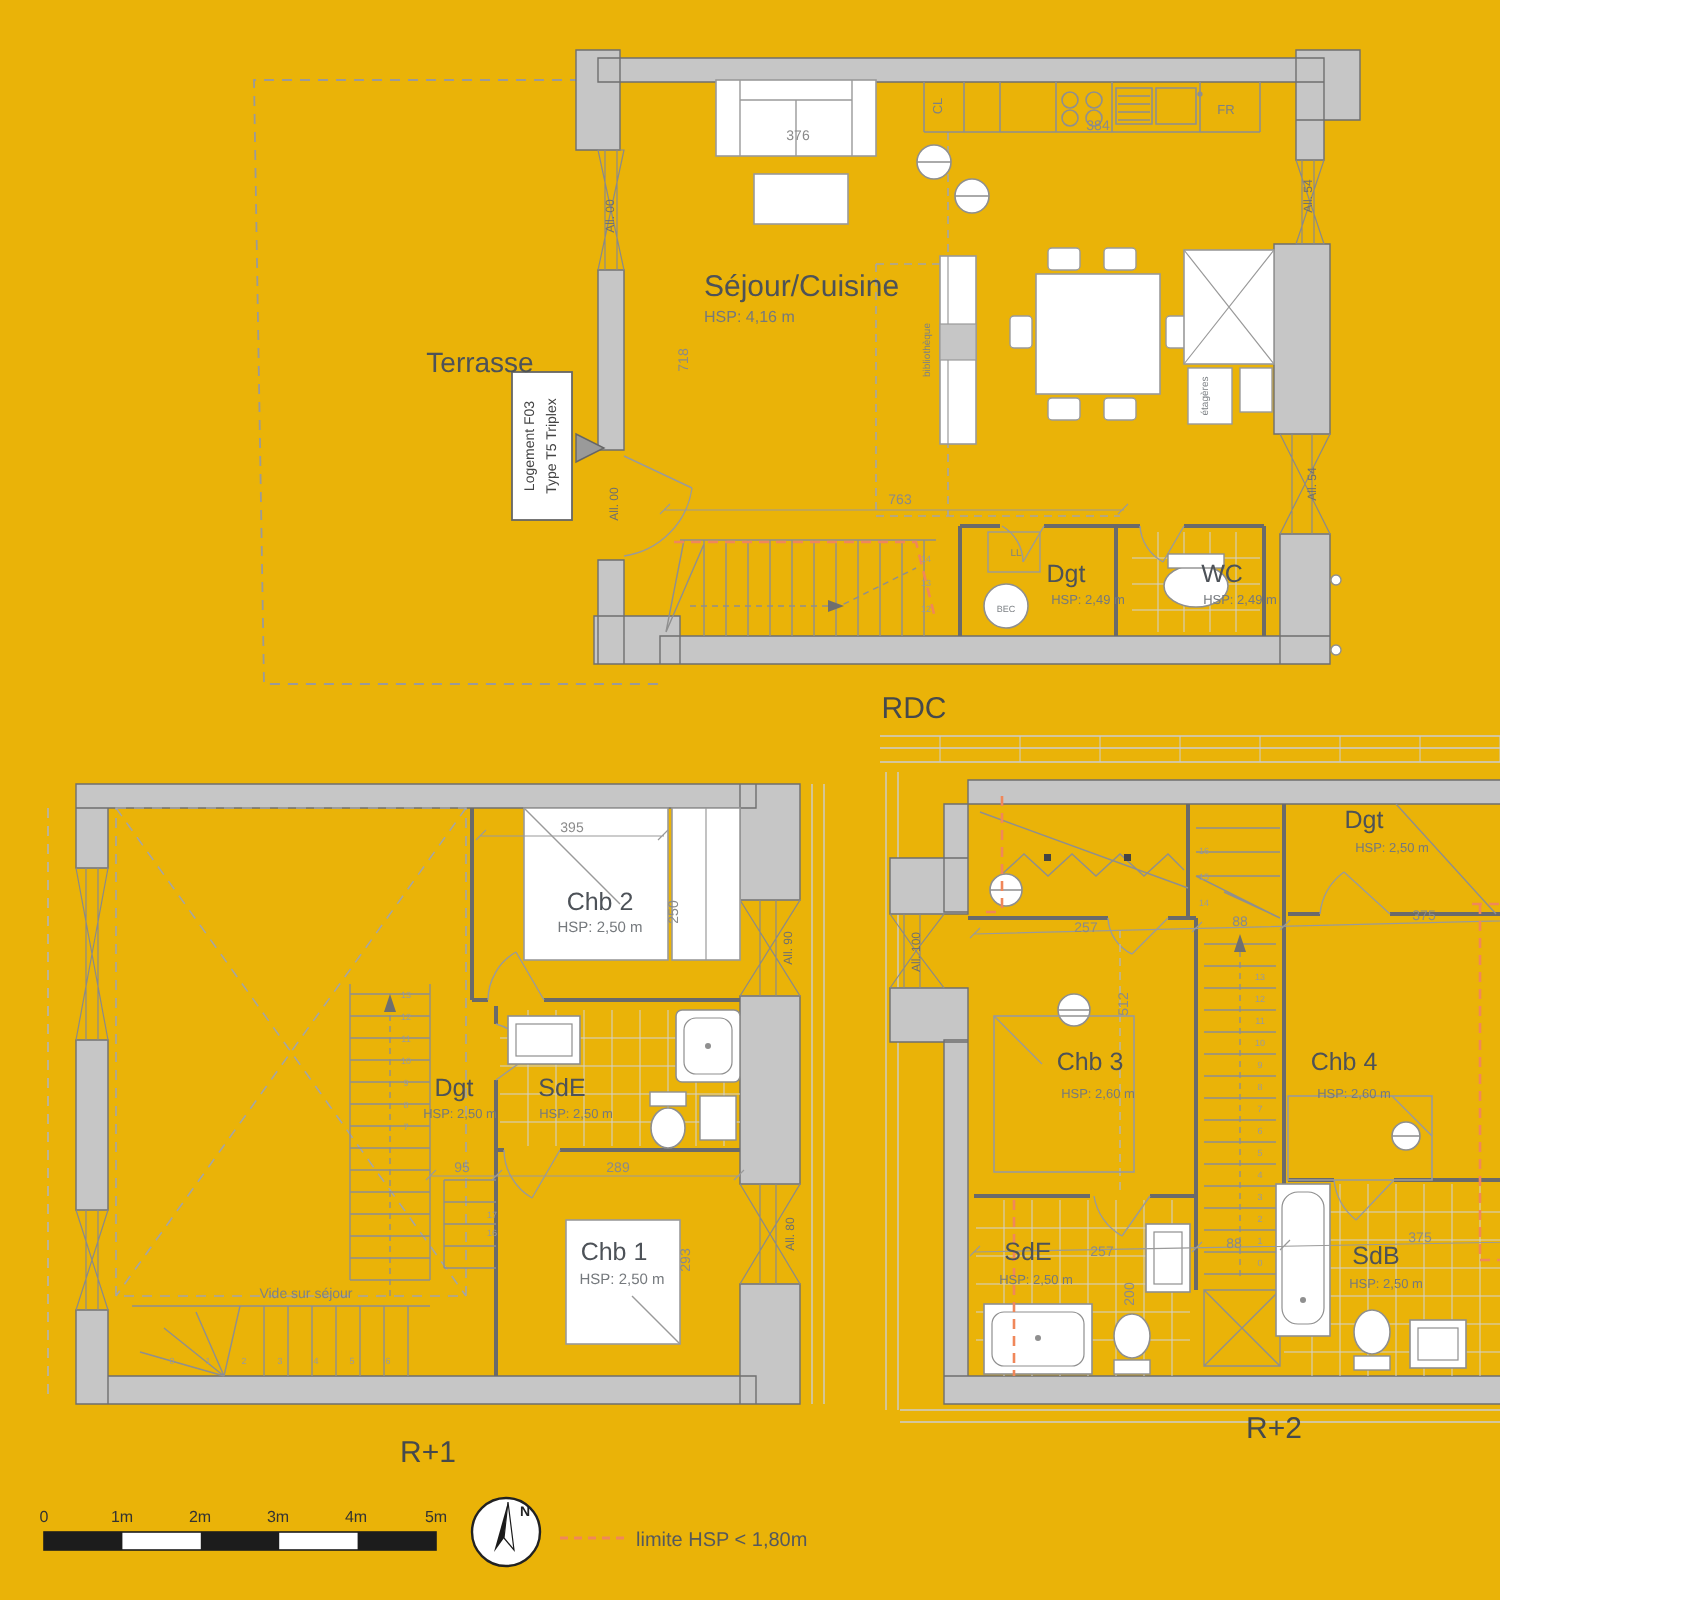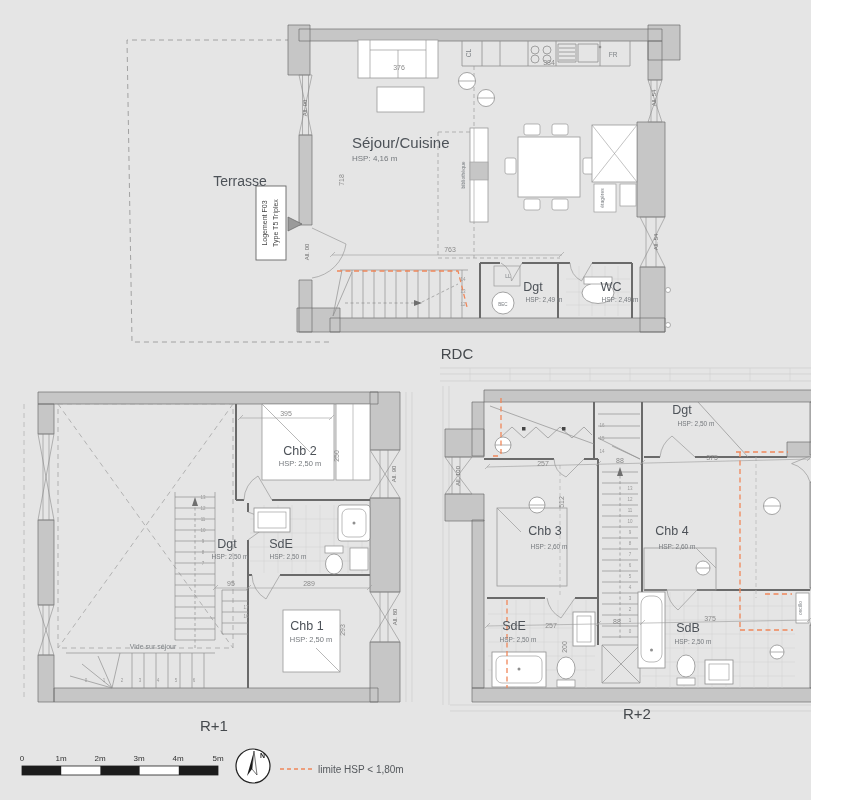--- a/index.html
+++ b/index.html
@@ -1,16 +1,16 @@
 <!DOCTYPE html>
 <html><head>
 <meta charset="utf-8">
 <style>
   html,body{margin:0;padding:0;background:#fff}
-  .page{position:relative;width:811px;height:800px;background:#e5e5e5;font-family:"Liberation Sans",sans-serif;overflow:hidden}
+  .page{position:relative;width:750px;height:800px;background:#eab308;font-family:"Liberation Sans",sans-serif;overflow:hidden}
   svg{display:block}
   svg text{font-family:"Liberation Sans",sans-serif}
   .rl{fill:#4d5258;font-size:12.5px}
   .rlb{fill:#4d5258;font-size:15px}
   .hsp{fill:#75797d;font-size:7.5px}
   .hsps{fill:#75797d;font-size:6.5px}
   .dim{fill:#8a8a8a;font-size:7px}
   .alg{fill:#6f6f6f;font-size:6px}
   .tny{fill:#9a9a9a;font-size:4.5px}
   .lvl{fill:#45494d;font-size:15px}

